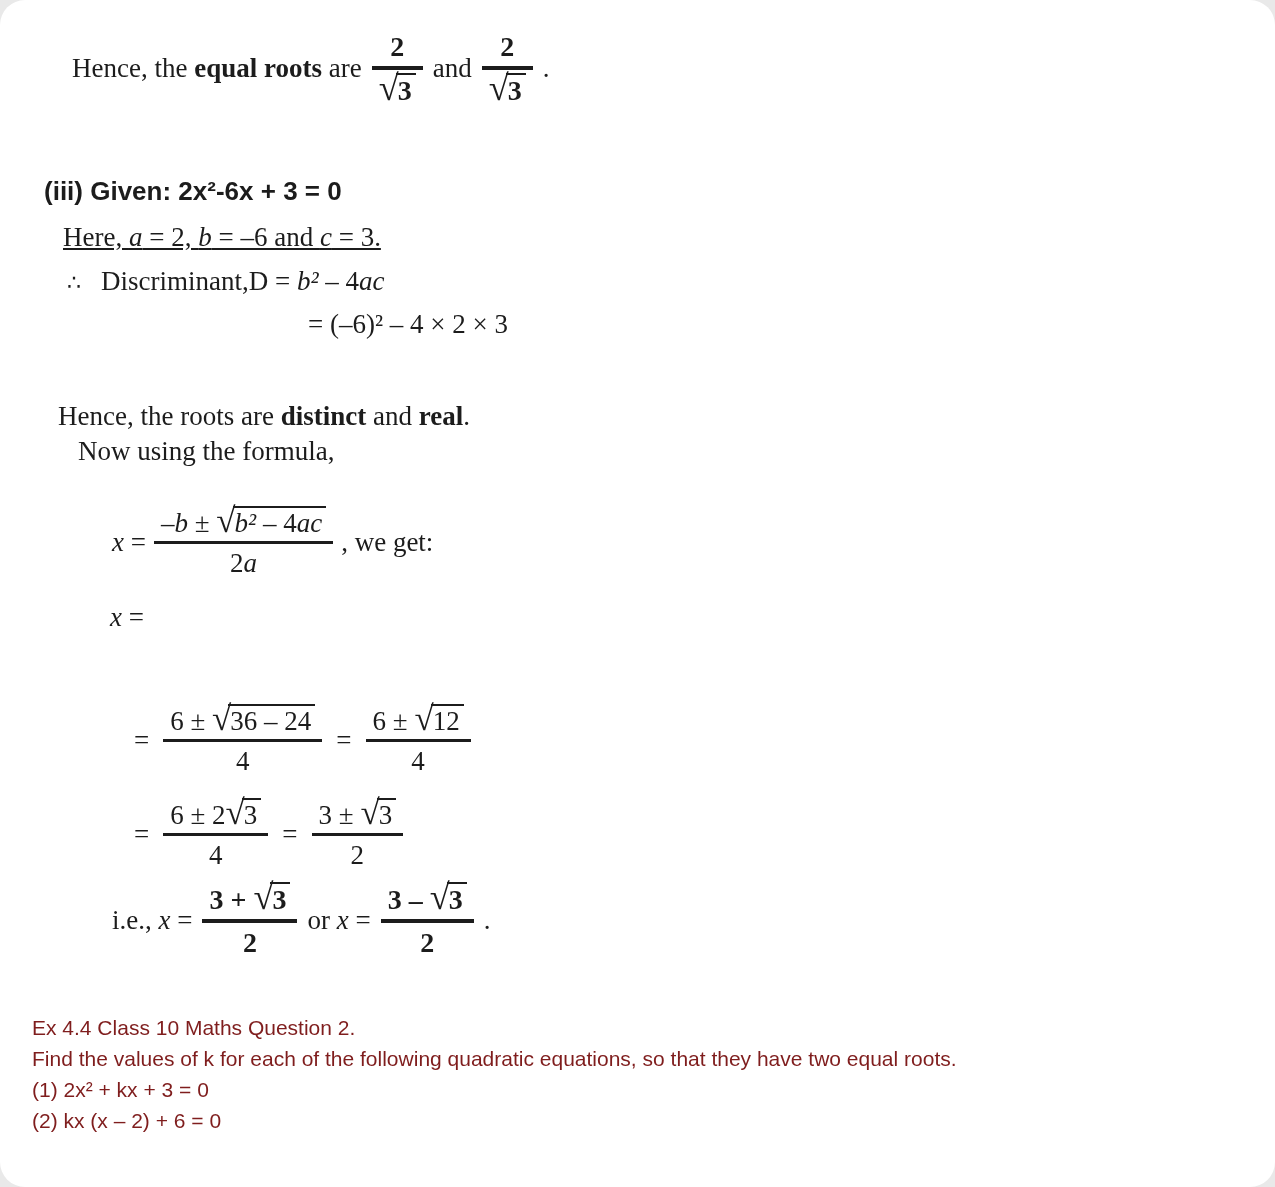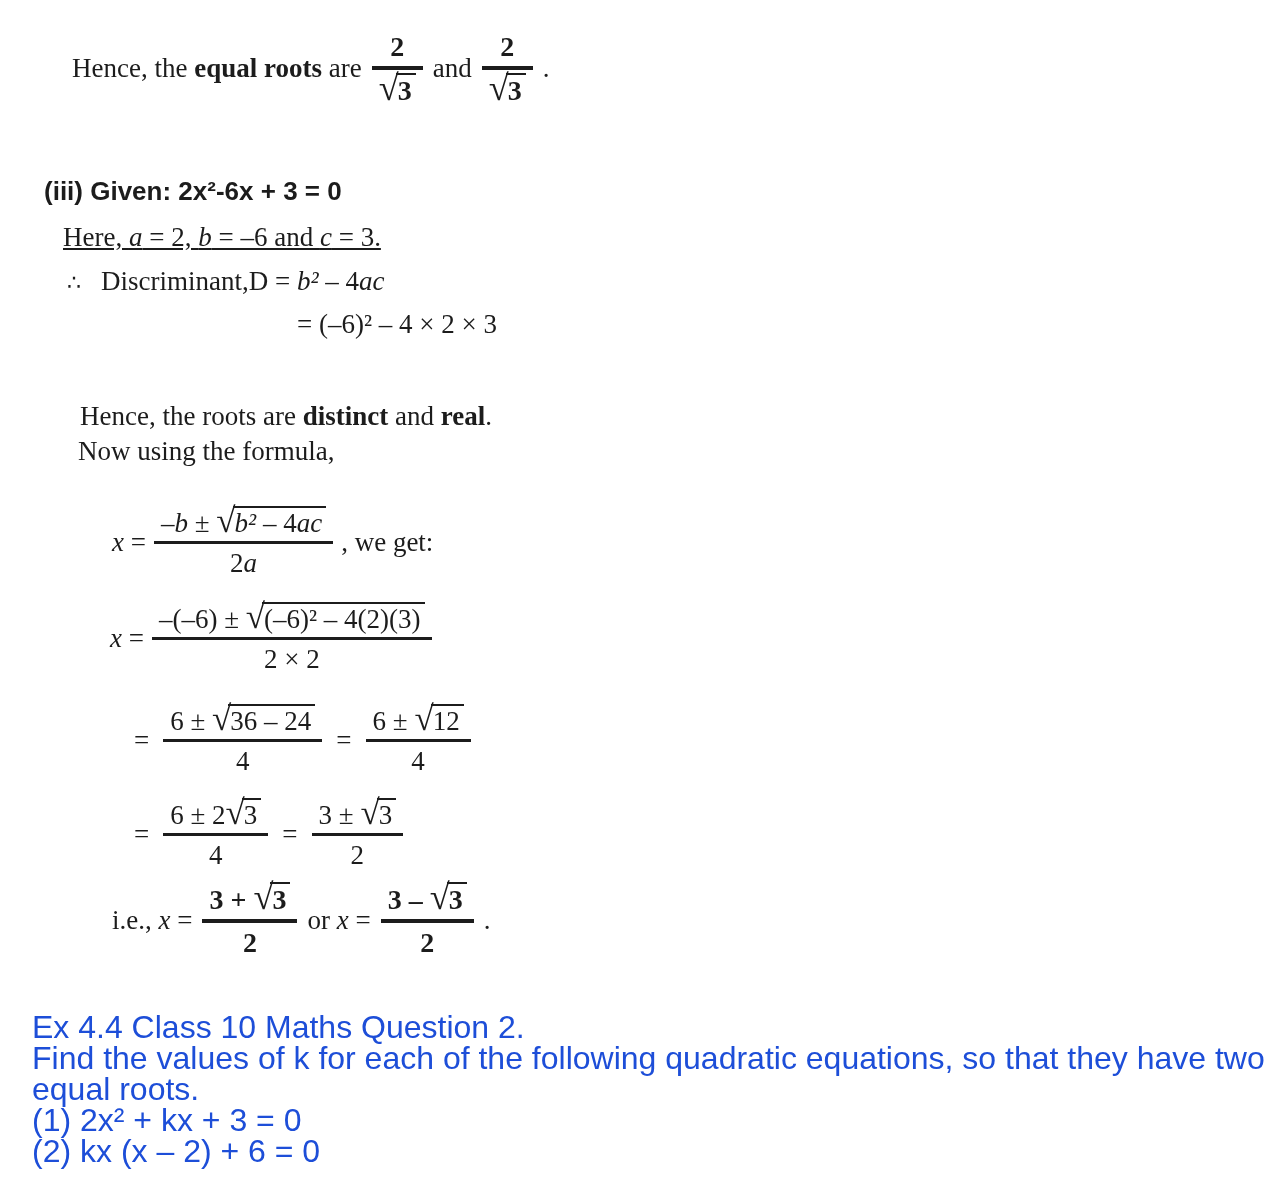--- a/index.html
+++ b/index.html
@@ -1,40 +1,41 @@
 <!DOCTYPE html>
 <html><head>
 <meta charset="utf-8">
 <style>
   html,body { margin:0; padding:0; background:#e9e9e9; }
   .page {
     position:relative; width:1275px; height:1187px;
     background:#ffffff; color:#1c1c1c; overflow:hidden;
     font-family:"Liberation Serif","DejaVu Serif",serif;
     font-size:27px;
+    border-radius:25px;
   }
   .abs { position:absolute; }
   .eq  { position:absolute; display:flex; align-items:center; }
   .sans  { font-family:"Liberation Sans","DejaVu Sans",sans-serif; }
   .b { font-weight:700; }
   .it { font-style:italic; }
 
   
   .frac { display:inline-flex; flex-direction:column; align-items:center; text-align:center; }
   .frac .num, .frac .den { display:block; padding:0 7px; line-height:1.2; white-space:nowrap; }
   .frac .bar { align-self:stretch; height:0; border-top:3px solid #1c1c1c; margin:2px 0 3px; }
   .frac.boldfrac { font-weight:700; font-size:28px; }
   .frac.boldfrac .bar { border-top-width:4px; }
 
   
   .sqrt { white-space:nowrap; }
   .sqrt .rad { font-size:1.3em; line-height:0; letter-spacing:-1px; }
   .sqrt .radicand { display:inline-block; border-top:2px solid #1c1c1c; margin-left:-2px; padding:0 4px 0 2px; line-height:1.16; white-space:nowrap; }
 
-  .qblock { line-height:31px; font-size:32px; color:#1d4ed8; }
+  .qblock { line-height:31px; font-size:21px; color:#7f1d1d; }
   .given-line { font-size:26px; font-weight:700; }
   .disc-row { display:flex; gap:20px; align-items:baseline; }
   .gap8  { gap:8px; }
   .gap10 { gap:10px; }
   .gap14 { gap:14px; }
 </style>
 </head>
 <body>
 
 <div class="page">
@@ -58,45 +59,40 @@
   <div class="abs sans given-line" style="left:44px; top:176px;">(iii) Given: 2x²-6x + 3 = 0</div>
 
   <div class="abs" style="left:63px; top:222px;text-decoration:underline;">
     <span>Here, </span><span class="it">a</span><span> = 2, </span><span class="it">b</span><span> = –6 and </span><span class="it">c</span><span> = 3.</span>
   </div>
 
   <div class="abs disc-row" style="left:67px; top:266px;">
     <span style="font-size:22px;">∴</span>
     <span><span>Discriminant,D = </span><span class="it">b²</span><span> – 4</span><span class="it">ac</span></span>
   </div>
-  <div class="abs" style="left:297px; top:309px;">= (–6)² – 4 × 2 × 3</div>
+  <div class="abs" style="left:308px; top:309px;">= (–6)² – 4 × 2 × 3</div>
 
-  <div class="abs" style="left:80px; top:401px;">
+  <div class="abs" style="left:58px; top:401px;">
     <span>Hence, the roots are </span><span class="b">distinct</span><span> and </span><span class="b">real</span><span>.</span>
   </div>
 
   <div class="abs" style="left:67px; top:436px;margin-left:11px;">Now using the formula,</div>
 
   <div class="eq gap8" style="left:112px; top:506px;">
     <span><span class="it">x</span><span> = </span></span>
     <span class="frac">
       <span class="num"><span>–</span><span class="it">b</span><span> ± </span><span class="sqrt"><span class="rad">√</span><span class="radicand"><span class="it">b²</span><span> – 4</span><span class="it">ac</span></span></span></span>
       <span class="bar"></span>
       <span class="den"><span>2</span><span class="it">a</span></span>
     </span>
     <span>, we get:</span>
   </div>
 
   <div class="eq gap8" style="left:110px; top:602px;">
     <span><span class="it">x</span><span> = </span></span>
-    <span class="frac">
-      <span class="num"><span>–(–6) ± </span><span class="sqrt"><span class="rad">√</span><span class="radicand">(–6)² – 4(2)(3)</span></span></span>
-      <span class="bar"></span>
-      <span class="den">2 × 2</span>
-    </span>
   </div>
 
   <div class="eq gap14" style="left:134px; top:704px;">
     <span>=</span>
     <span class="frac">
       <span class="num"><span>6 ± </span><span class="sqrt"><span class="rad">√</span><span class="radicand">36 – 24</span></span></span>
       <span class="bar"></span>
       <span class="den">4</span>
     </span>
     <span>=</span>

